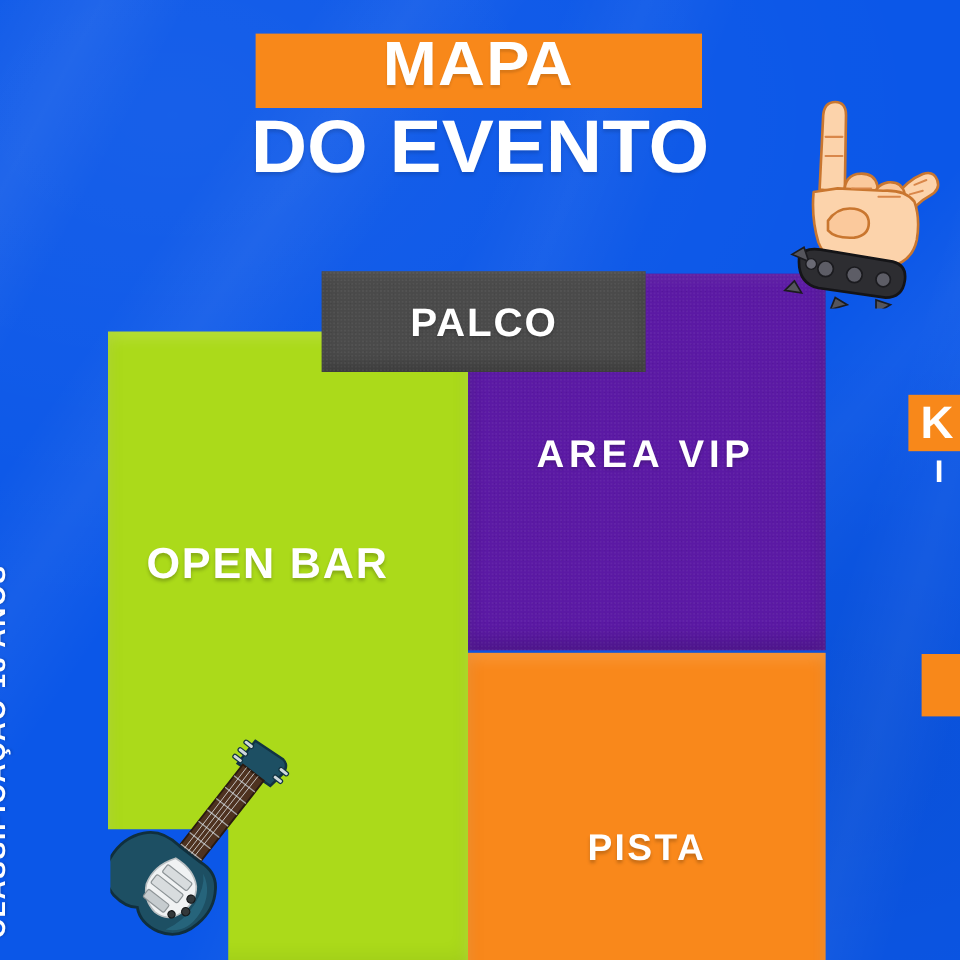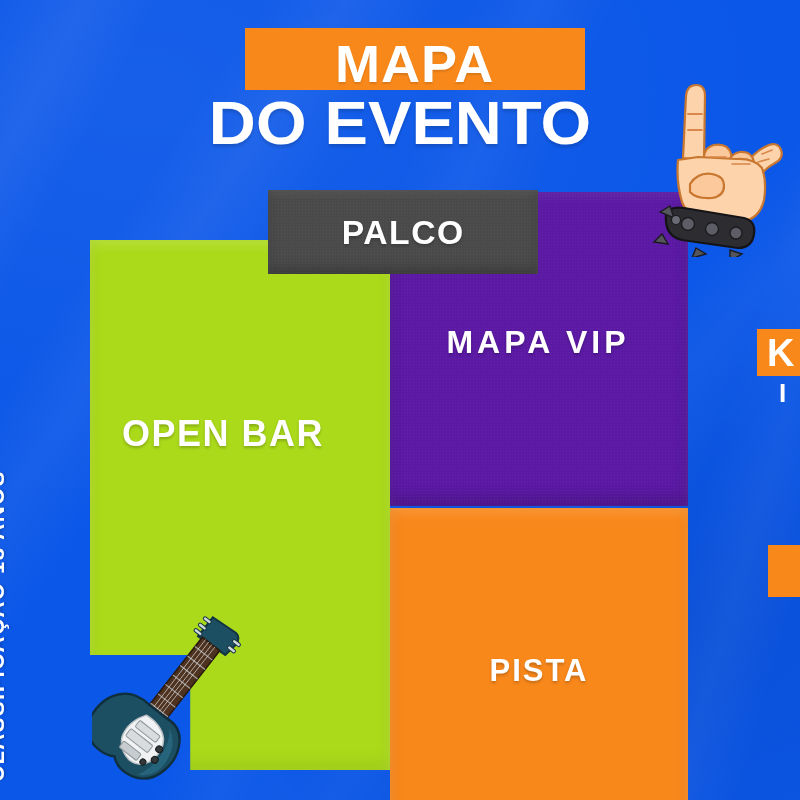--- a/index.html
+++ b/index.html
@@ -28,23 +28,23 @@
       linear-gradient(106deg, rgba(255,255,255,0.000) 82%, rgba(255,255,255,0.045) 88%, rgba(255,255,255,0.000) 94%),
       radial-gradient(ellipse 900px 600px at 18% 12%, rgba(255,255,255,0.05), rgba(0,0,0,0) 70%),
       radial-gradient(ellipse 700px 500px at 85% 78%, rgba(0,0,0,0.07), rgba(0,0,0,0) 70%);
     pointer-events: none;
   }
 
   
   .title-badge {
     position: absolute;
     left: 213px; top: 28px;
-    width: 340px; height: 62px;
+    width: 372px; height: 62px;
     background: #f8881a;
-    display: flex; align-items: flex-end; justify-content: center; margin-left: 32px;
+    display: flex; align-items: flex-start; justify-content: center;
   }
   .title-badge span {
     color: #ffffff;
     font-size: 52px;
     font-weight: 700;
     letter-spacing: 1px;
     line-height: 1;
     font-family: "Liberation Sans", sans-serif;
     transform: scaleX(1.04);
     text-shadow: 0 2px 2px rgba(0,0,0,0.12);
@@ -110,20 +110,21 @@
     width: 60px; height: 52px;
     background: #f8881a;
   }
 
   
   .zone {
     position: absolute;
     display: flex;
     align-items: center;
     justify-content: center;
+    margin-top: 36px;
   }
   .zone .zone-label {
     color: #ffffff;
     font-weight: 700;
     font-family: "Liberation Sans", sans-serif;
     line-height: 1;
     position: relative;
     z-index: 3;
     text-shadow: 0 2px 3px rgba(0,0,0,0.22);
   }
@@ -245,21 +246,21 @@
     <div class="noise"></div>
     <div class="zone-label">PALCO</div>
   </div>
 
   <div class="zone" id="zone-openbar">
     <div class="zone-label">OPEN BAR</div>
   </div>
 
   <div class="zone" id="zone-vip">
     <div class="noise"></div>
-    <div class="zone-label">MAPA VIP</div>
+    <div class="zone-label">AREA VIP</div>
   </div>
 
   <div class="zone" id="zone-pista">
     <div class="zone-label">PISTA</div>
   </div>
 
   <svg id="hand-illustration" viewBox="0 0 175 195">
     <g stroke="#c9762f" stroke-width="2.2" stroke-linejoin="round" stroke-linecap="round">
 
       <path d="M47 96 L50 34 Q51 23 60 23 Q69 23 69 34 L68 98 Z" fill="#fcd3ab"></path>

